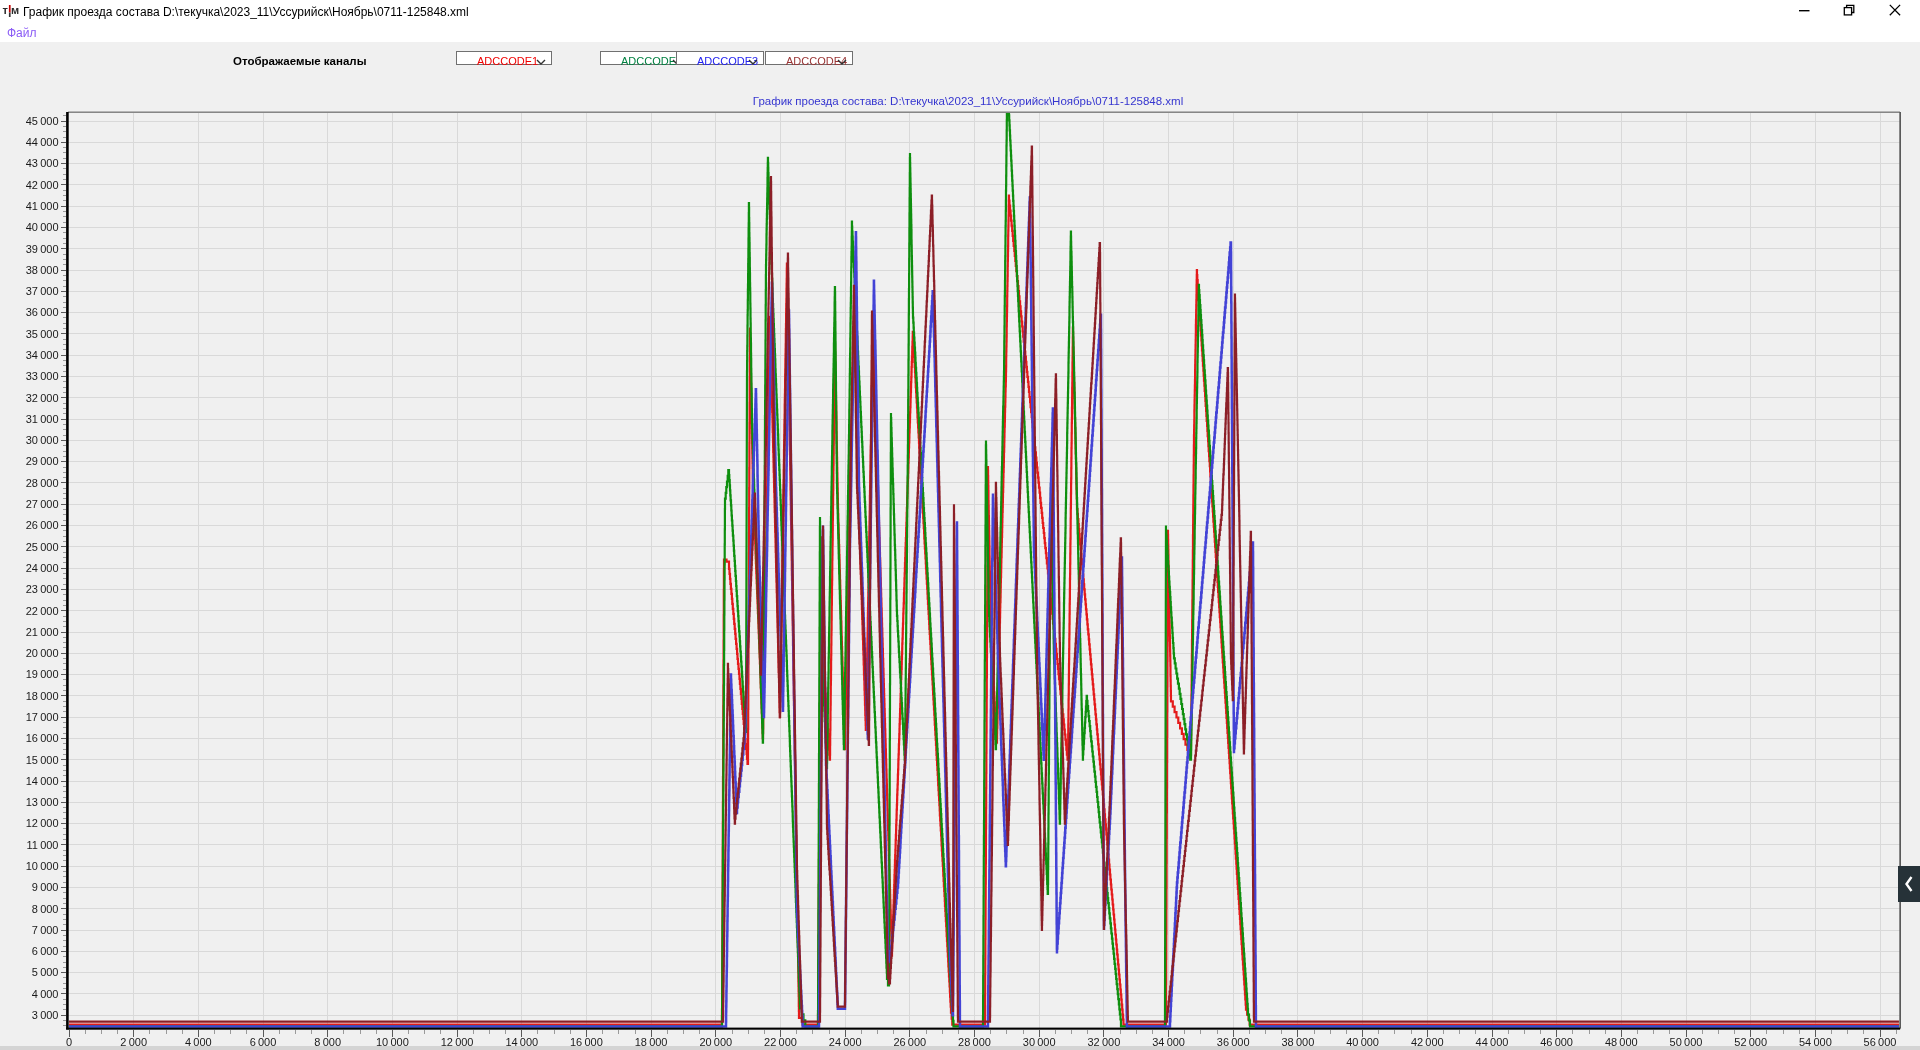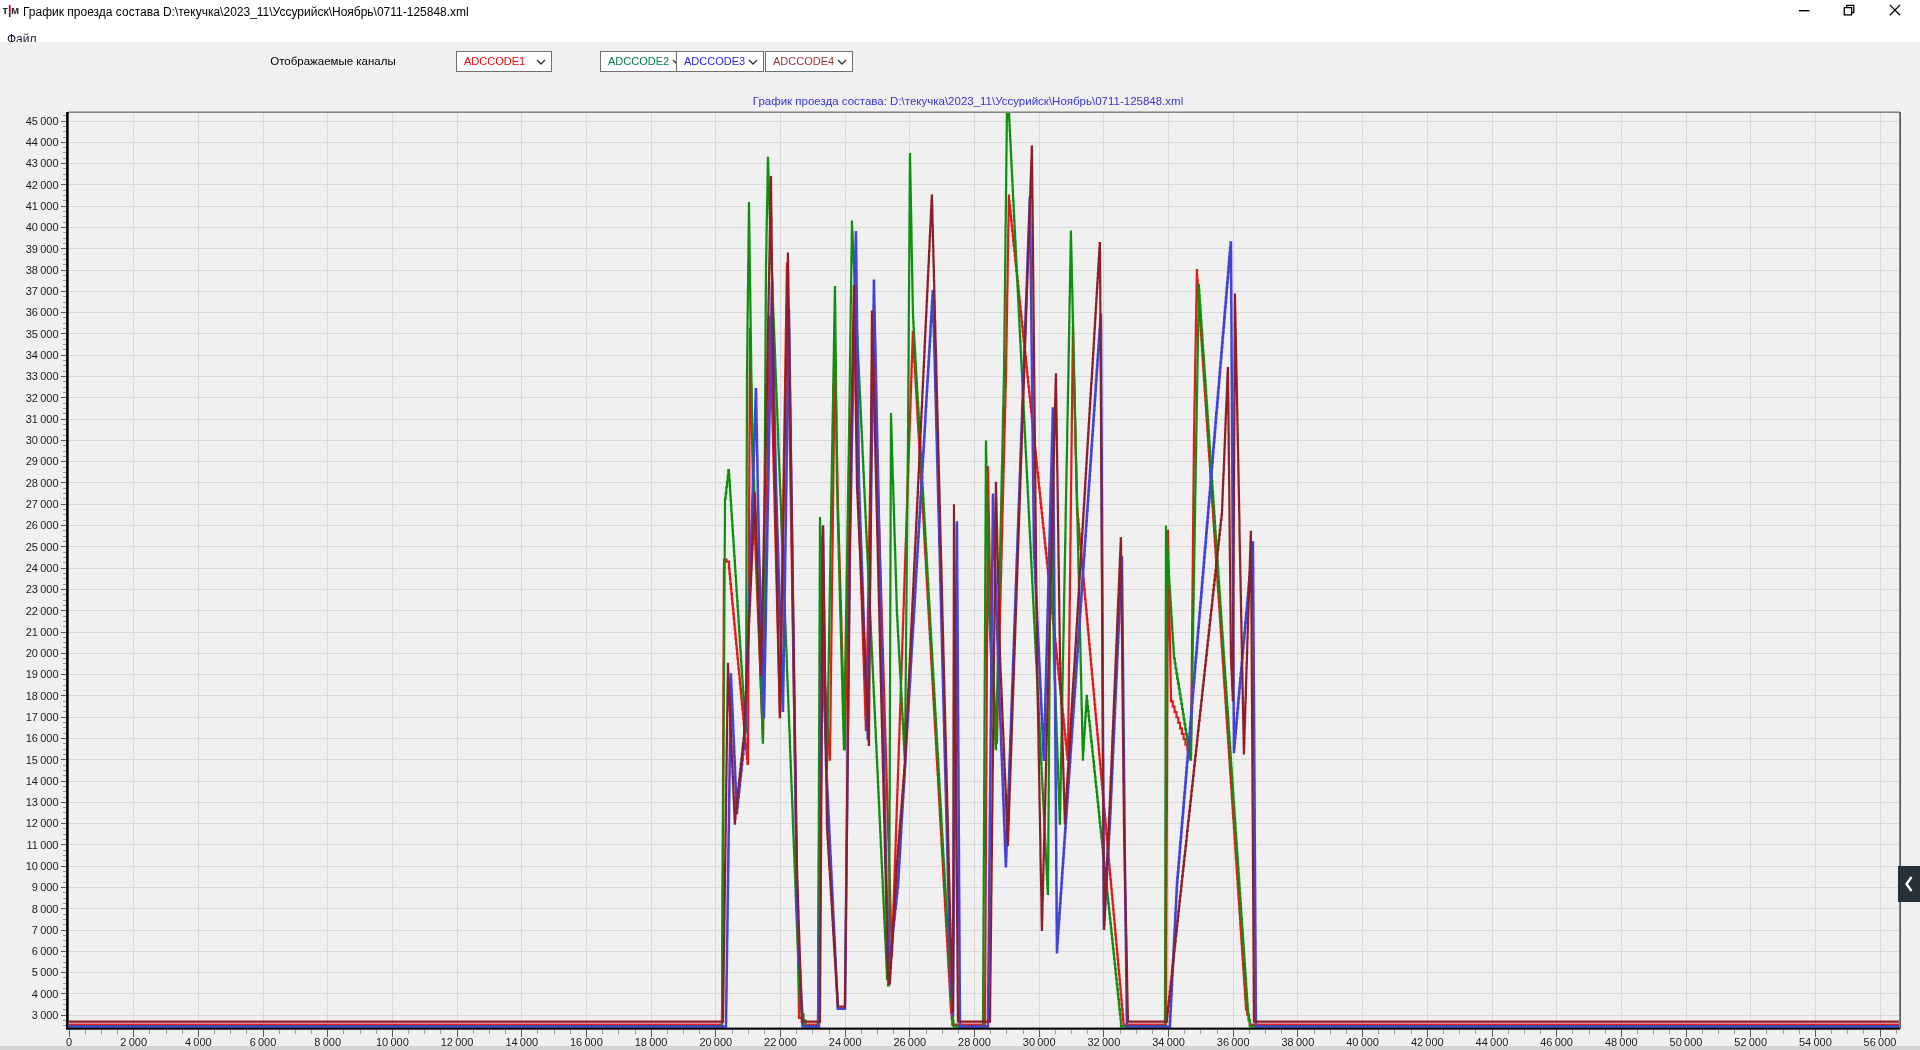--- a/index.html
+++ b/index.html
@@ -1,25 +1,25 @@
 <!DOCTYPE html>
 <html><head>
 <meta charset="utf-8">
 <style>
 * { margin:0; padding:0; box-sizing:border-box; }
 html,body { width:1920px; height:1050px; overflow:hidden;
   font-family:"Liberation Sans", sans-serif; background:#fff; }
 #titlebar { position:absolute; left:0; top:0; width:1920px; height:24px; background:#fff; }
 #title-text { position:absolute; left:23px; top:5px; font-size:12px; color:#000; white-space:pre; }
-#menu-file { position:absolute; left:7px; top:32px; font-size:12px; color:#0f172a; }
+#menu-file { position:absolute; left:7px; top:26px; font-size:12px; color:#8b5cf6; }
 #panel { position:absolute; left:0; top:42px; width:1920px; height:1008px; background:#f0f0f0; }
-#chan-label { position:absolute; left:233px; top:55px; width:200px; text-align:center;
-  font-size:11.5px; color:#000; white-space:nowrap; }
-.combo { position:absolute; top:51px; height:21px; background:#fff;
-  border:1px solid #707070; font-size:11px; line-height:19px; padding-left:7px; }
+#chan-label { position:absolute; left:233px; top:55px; width:200px; text-align:left;
+  font-size:11.5px; color:#000; white-space:nowrap;font-weight:bold; }
+.combo { position:absolute; top:51px; height:14px; background:#fff;
+  border:1px solid #707070; font-size:11px; line-height:19px; padding-left:20px; }
 .combo svg { position:absolute; right:5px; top:7px; }
 #collapse-btn { position:absolute; left:1898px; top:866px; width:22px; height:36px;
   background:#263238; color:#fff; }
 #bottom-strip { position:absolute; left:0; top:1046px; width:1920px; height:4px; background:#d4d4d4; }
 </style>
 </head>
 <body>
 <div id="titlebar">
   <svg width="1920" height="24" style="position:absolute;left:0;top:0">
     <text x="2.5" y="14" font-size="11" font-weight="bold" fill="#2b2b2b">т</text>

